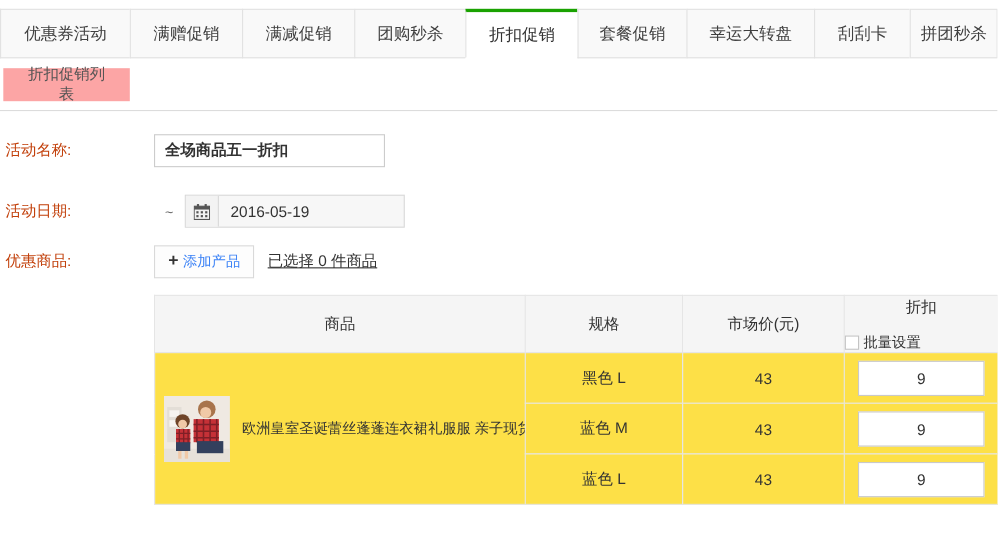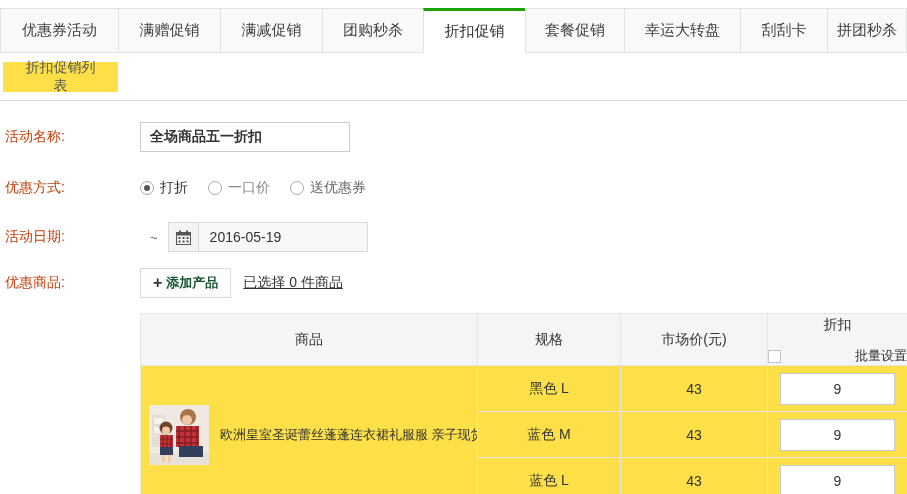--- a/index.html
+++ b/index.html
@@ -21,21 +21,21 @@
   }
   .tab-w0{width:118px}.tab-w1{width:102px}.tab-w2{width:102px}.tab-w3{width:102px}
   .tab-w4{width:101px}.tab-w5{width:99px}.tab-w6{width:116px}.tab-w7{width:87px}.tab-w8{width:80px}
 
   
   .subbar { display:flex; align-items:center; margin:9px 0 0 3px; height:30px; }
   .btn-flat {
     display:inline-flex; align-items:center; justify-content:center;
     height:30px; padding:0 18px; font-size:14px; border:none; cursor:pointer;
   }
-  .btn-gray { background:#fde047; color:#555; width:115px; }
+  .btn-gray { background:#fca5a5; color:#555; width:115px; }
   .btn-green { background:var(--accent,#1aa201); color:#fff; width:90px; margin-left:5px; }
   .divider { border-bottom:1px solid #dcdcdc; margin-top:8px; }
 
   
   .form { padding-left:5px; }
   .form-row { display:flex; align-items:center; }
   .form-label { width:135px; font-size:14px; color:#c2410c; flex:0 0 auto; }
   .row-name { margin-top:21px; }
   .row-method { margin-top:27px; }
   .row-date { margin-top:25px; }
@@ -74,34 +74,34 @@
     border-right:1px solid #d9d9d9; background:#f3f3f3;
   }
   .date-text { display:flex; align-items:center; padding:0 11px; font-size:14px; color:#333; }
   .tilde { margin:0 10px; color:#666; font-size:13px; }
 
   .add-product-btn {
     display:inline-flex; align-items:center; height:30px; padding:0 12px;
     background:#fdfdfd; border:1px solid #d9d9d9; cursor:pointer; font-family:inherit;
   }
   .add-product-btn .plus { font-size:16px; font-weight:bold; color:#333; margin-right:4px; line-height:1; }
-  .add-product-btn .apb-label { font-size:13px; color:#14532d;font-weight:bold; }
+  .add-product-btn .apb-label { font-size:13px; color:#3b82f6; }
   .selected-count { margin-left:12px; font-size:14px; color:#333;text-decoration:underline; }
 
   
   .ptable {
     margin:15px 0 0 140px; width:767px; border-collapse:collapse;
     font-size:14px; color:#333; table-layout:fixed;
   }
   .ptable th, .ptable td { border:1px solid #e5e5e5; }
   .ptable thead th { background:#f5f5f5; font-weight:normal; height:50px; text-align:center; }
   .col-product{width:337px}.col-spec{width:143px}.col-price{width:147px}.col-discount{width:140px}
   .ptable tbody td { height:46px; text-align:center; background:#fde047; }
   .th-discount-line { line-height:1.5; }
-  .batch-line { display:flex; align-items:center; justify-content:space-between; margin-top:12px; }
+  .batch-line { display:flex; align-items:center; justify-content:flex-start; margin-top:12px; }
   .batch-line input {
     appearance:none; -webkit-appearance:none; width:13px; height:13px;
     border:1px solid #c4c4c4; background:#fff; margin:0 4px 0 0; cursor:pointer;
   }
   .batch-label { font-size:13px; color:#333; }
 
   .product-cell { text-align:left !important; }
   .product-wrap { display:flex; align-items:center; padding-left:8px; }
   .product-thumb { width:60px; height:60px; flex:0 0 auto; display:block; }
   .product-name {
@@ -152,37 +152,20 @@
   </div>
   <div class="divider"></div>
 
   <div class="form">
 
     <div class="form-row row-name">
       <div class="form-label">活动名称:</div>
       <input class="text-input" type="text" value="全场商品五一折扣" style="">
     </div>
 
-    <div class="form-row row-method">
-      <div class="form-label">优惠方式:</div>
-      <div class="radio-group">
-        <label class="radio-item">
-          <input type="radio" name="method" checked="" style="">
-          <span class="radio-label">打折</span>
-        </label>
-        <label class="radio-item dim">
-          <input type="radio" name="method" style="">
-          <span class="radio-label">一口价</span>
-        </label>
-        <label class="radio-item mid">
-          <input type="radio" name="method" style="">
-          <span class="radio-label">送优惠券</span>
-        </label>
-      </div>
-    </div>
 
     <div class="form-row row-date">
       <div class="form-label">活动日期:</div>
       <span class="tilde">~</span>
       <div class="date-widget end">
         <span class="date-icon">
           <svg width="15" height="15" viewBox="0 0 15 15">
               <rect x="0.5" y="2.5" width="14" height="12" fill="none" stroke="#555"></rect>
               <rect x="0.5" y="2.5" width="14" height="3" fill="#555"></rect>
               <rect x="3" y="0.5" width="2" height="3.5" fill="#555"></rect>

